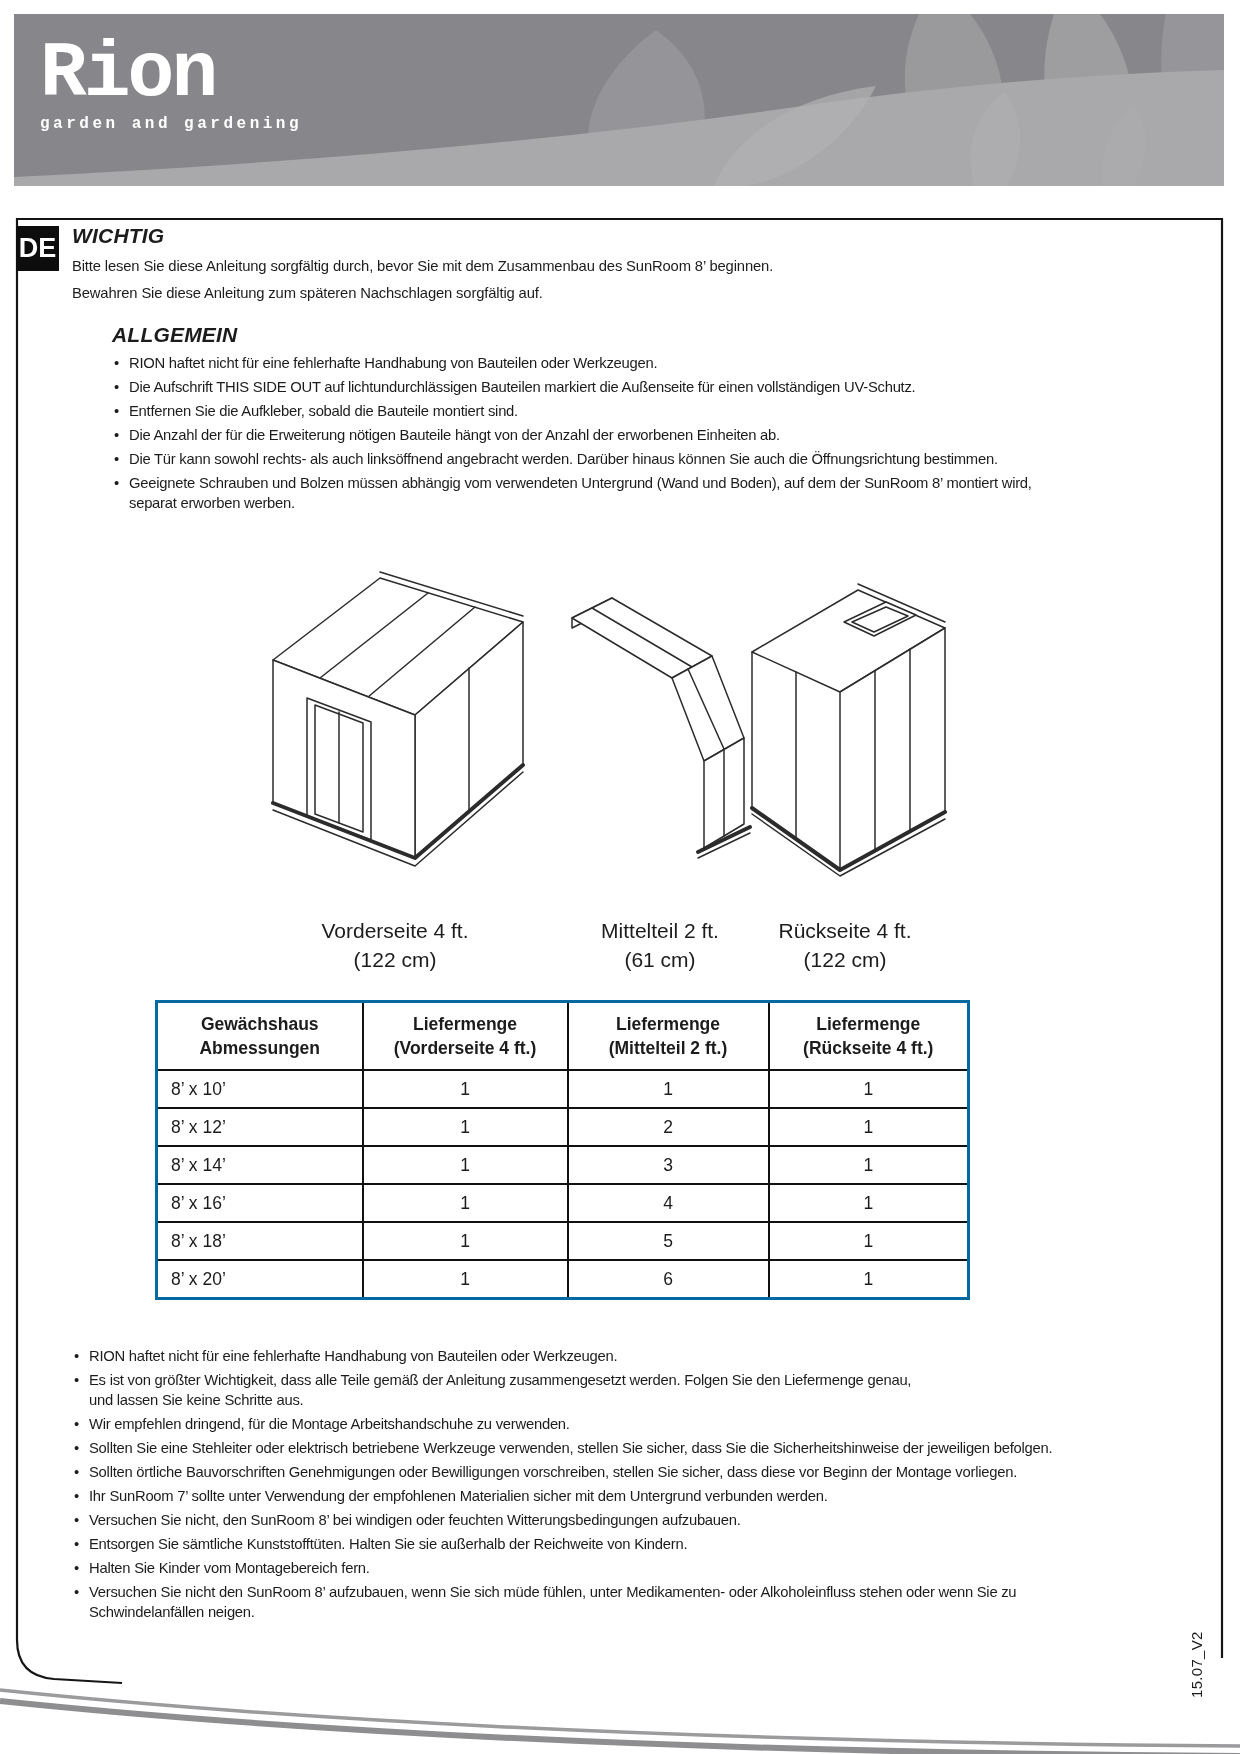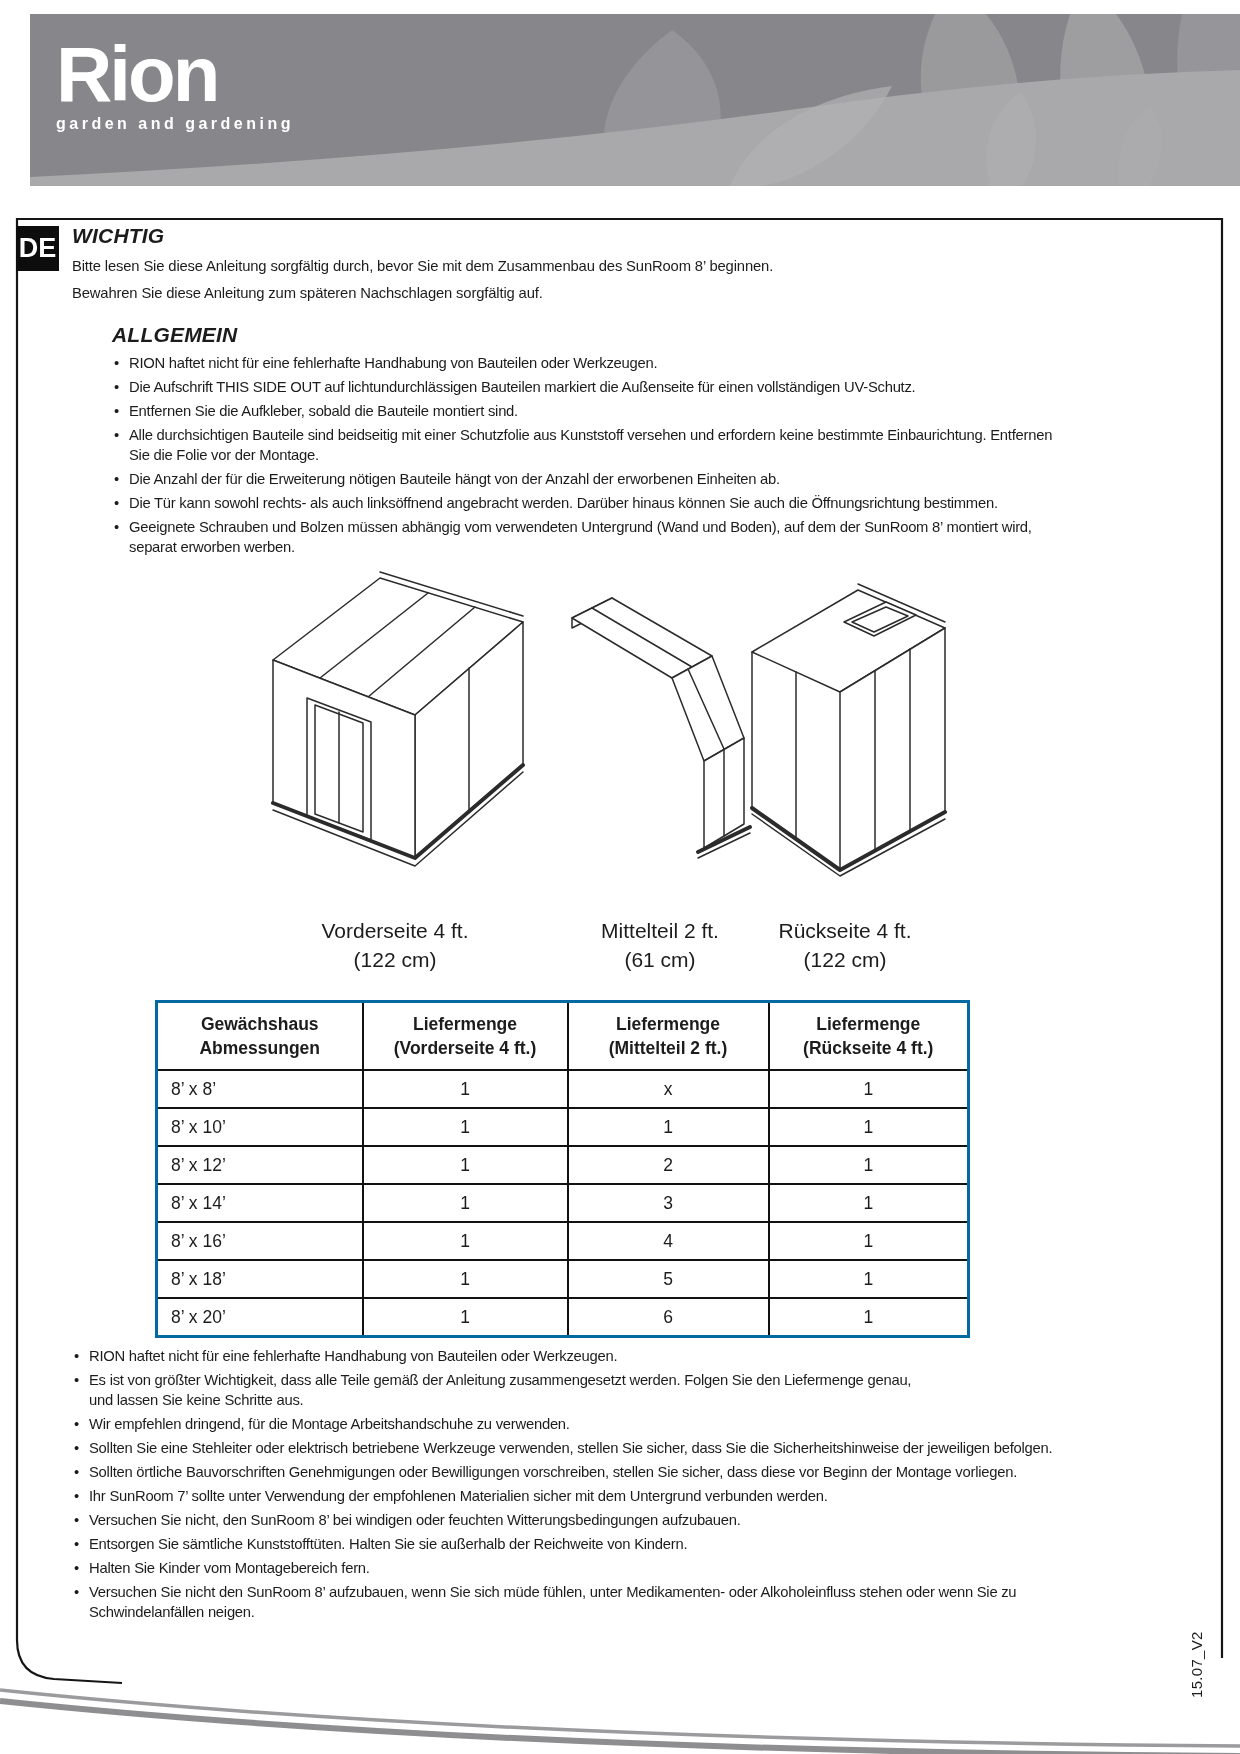--- a/index.html
+++ b/index.html
@@ -1,21 +1,21 @@
 <!DOCTYPE html>
 <html><head>
 <meta charset="utf-8">
 <style>
   html,body{margin:0;padding:0;background:#ffffff;}
   .page{
     position:relative;width:1240px;height:1754px;margin:0 auto;background:#ffffff;
     font-family:"Liberation Sans",sans-serif;color:#1c1c1c;overflow:hidden;
   }
   
-  .banner{position:absolute;left:30px;top:14px;width:1210px;height:172px;background:#4d7c0f;overflow:hidden;}
+  .banner{position:absolute;left:14px;top:14px;width:1210px;height:172px;background:#4d7c0f;overflow:hidden;font-family:Liberation Mono, monospace;}
   .banner-art{position:absolute;left:0;top:0;width:100%;height:100%;display:block;}
   .logo{position:absolute;left:26px;top:22px;color:#ffffff;}
   .logo-word{font-size:78px;font-weight:800;line-height:0.98;letter-spacing:-3px;}
   .logo-sub{margin-top:3px;font-size:16px;font-weight:700;letter-spacing:3.5px;white-space:nowrap;}
   
   .page-lines{position:absolute;left:0;top:0;width:1240px;height:1754px;pointer-events:none;}
   
   .de-badge{
     position:absolute;left:16px;top:217px;width:43px;height:45px;background:#0d0d0d;color:#ffffff;
     font-size:27px;font-weight:700;display:flex;align-items:center;justify-content:center;z-index:5;margin-top:9px;
@@ -85,22 +85,20 @@
     <p>Bitte lesen Sie diese Anleitung sorgfältig durch, bevor Sie mit dem Zusammenbau des SunRoom 8’ beginnen.</p>
     <p>Bewahren Sie diese Anleitung zum späteren Nachschlagen sorgfältig auf.</p>
   </section>
 
   <section class="sec sec-allgemein">
     <h2>ALLGEMEIN</h2>
     <ul class="bullets">
       <li>RION haftet nicht für eine fehlerhafte Handhabung von Bauteilen oder Werkzeugen.</li>
       <li>Die Aufschrift THIS SIDE OUT auf lichtundurchlässigen Bauteilen markiert die Außenseite für einen vollständigen UV-Schutz.</li>
       <li>Entfernen Sie die Aufkleber, sobald die Bauteile montiert sind.</li>
-      <li>Alle durchsichtigen Bauteile sind beidseitig mit einer Schutzfolie aus Kunststoff versehen und erfordern keine bestimmte Einbaurichtung. Entfernen
-Sie die Folie vor der Montage.</li>
       <li>Die Anzahl der für die Erweiterung nötigen Bauteile hängt von der Anzahl der erworbenen Einheiten ab.</li>
       <li>Die Tür kann sowohl rechts- als auch linksöffnend angebracht werden. Darüber hinaus können Sie auch die Öffnungsrichtung bestimmen.</li>
       <li>Geeignete Schrauben und Bolzen müssen abhängig vom verwendeten Untergrund (Wand und Boden), auf dem der SunRoom 8’ montiert wird,
 separat erworben werben.</li>
     </ul>
   </section>
 
   <div class="figure" style="left:255px;">
     <svg width="290" height="340" viewBox="0 0 290 340" aria-hidden="true">
       <g stroke="#2b2b2b" stroke-width="1.5" fill="#ffffff" stroke-linejoin="round" stroke-linecap="round">
@@ -193,26 +191,20 @@
             <div>(Mittelteil 2 ft.)</div>
         </th>
         <th>
           <div>Liefermenge</div>
             <div>(Rückseite 4 ft.)</div>
         </th>
       </tr>
     </thead>
     <tbody>
       <tr>
-        <td class="dim">8’ x 8’</td>
-        <td>1</td>
-        <td>x</td>
-        <td>1</td>
-      </tr>
-      <tr>
         <td class="dim">8’ x 10’</td>
         <td>1</td>
         <td>1</td>
         <td>1</td>
       </tr>
       <tr>
         <td class="dim">8’ x 12’</td>
         <td>1</td>
         <td>2</td>
         <td>1</td>

